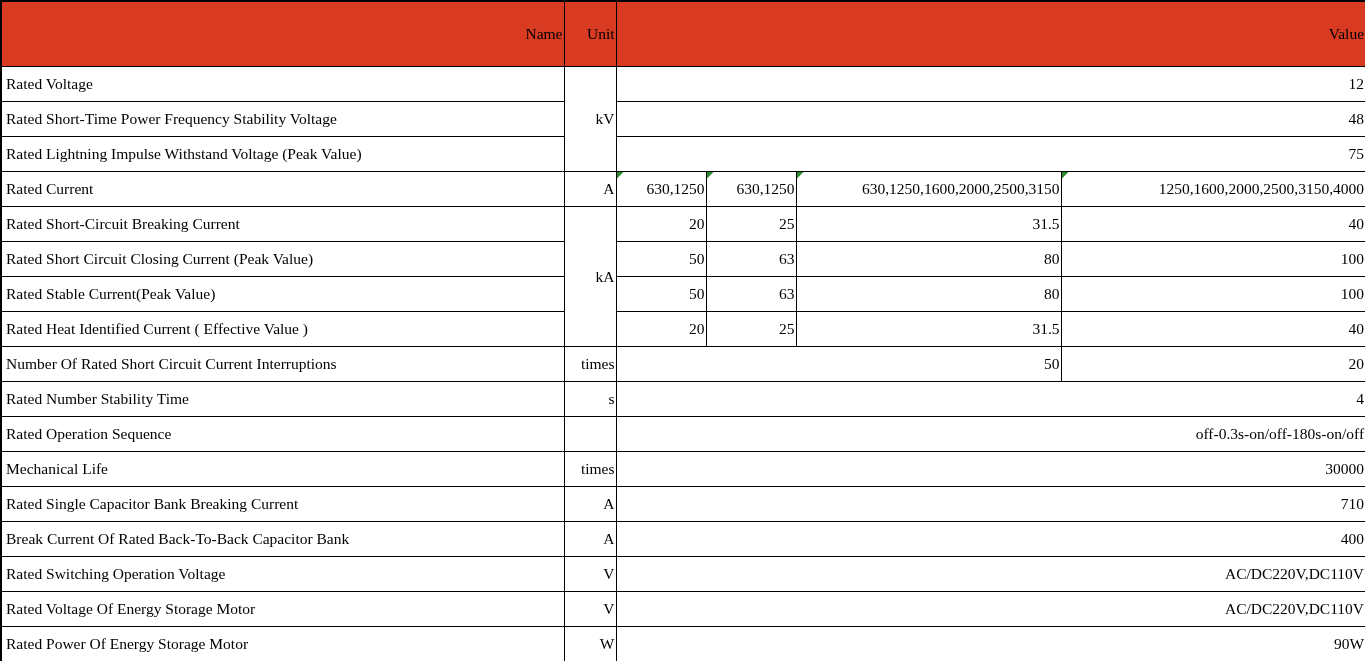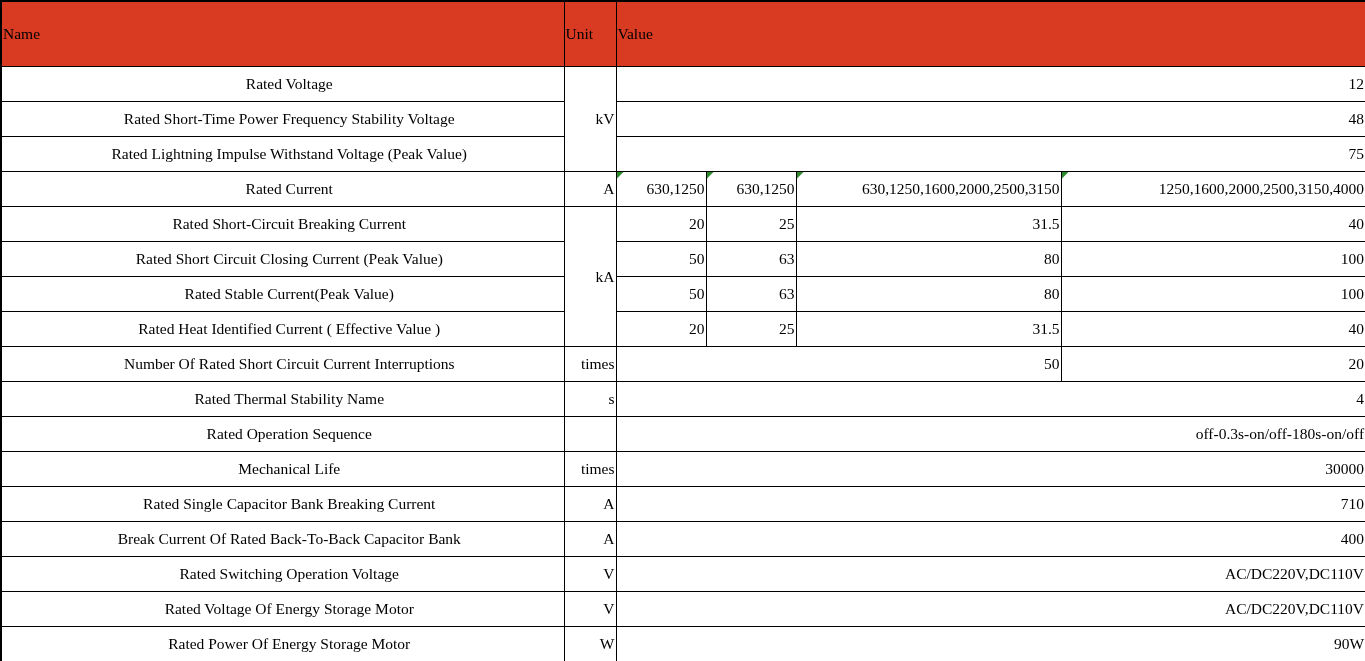--- a/index.html
+++ b/index.html
@@ -21,24 +21,24 @@
     font-size:15.5px;
     line-height:1.1;
     overflow:hidden;
     white-space:nowrap;
     vertical-align:middle;
   }
   .spec-table{border:2px solid var(--border);}
   .hdr th{
     background:var(--header-bg);
     height:62px;
-    text-align:left;
+    text-align:right;
   }
   .spec-table td{height:32px;}
-  .name-cell{text-align:center;padding-left:14px;}
+  .name-cell{text-align:left;padding-left:4px;}
   .c{text-align:right;}
   .rel{position:relative;}
   .tri{
     position:absolute;
     top:0;left:0;
     width:7px;height:7px;
     background:var(--tri);
     clip-path:polygon(0 0,100% 0,0 100%);
   }
 </style>
@@ -121,21 +121,21 @@
   </tr>
 
   <tr>
     <td class="name-cell">Number Of Rated Short Circuit Current Interruptions</td>
     <td class="c">times</td>
     <td class="c" colspan="3">50</td>
     <td class="c">20</td>
   </tr>
 
   <tr>
-    <td class="name-cell">Rated Thermal Stability Name</td>
+    <td class="name-cell">Rated Number Stability Time</td>
     <td class="c">s</td>
     <td class="c" colspan="4">4</td>
   </tr>
 
   <tr>
     <td class="name-cell">Rated Operation Sequence</td>
     <td class="c"></td>
     <td class="c" colspan="4">off-0.3s-on/off-180s-on/off</td>
   </tr>
 

